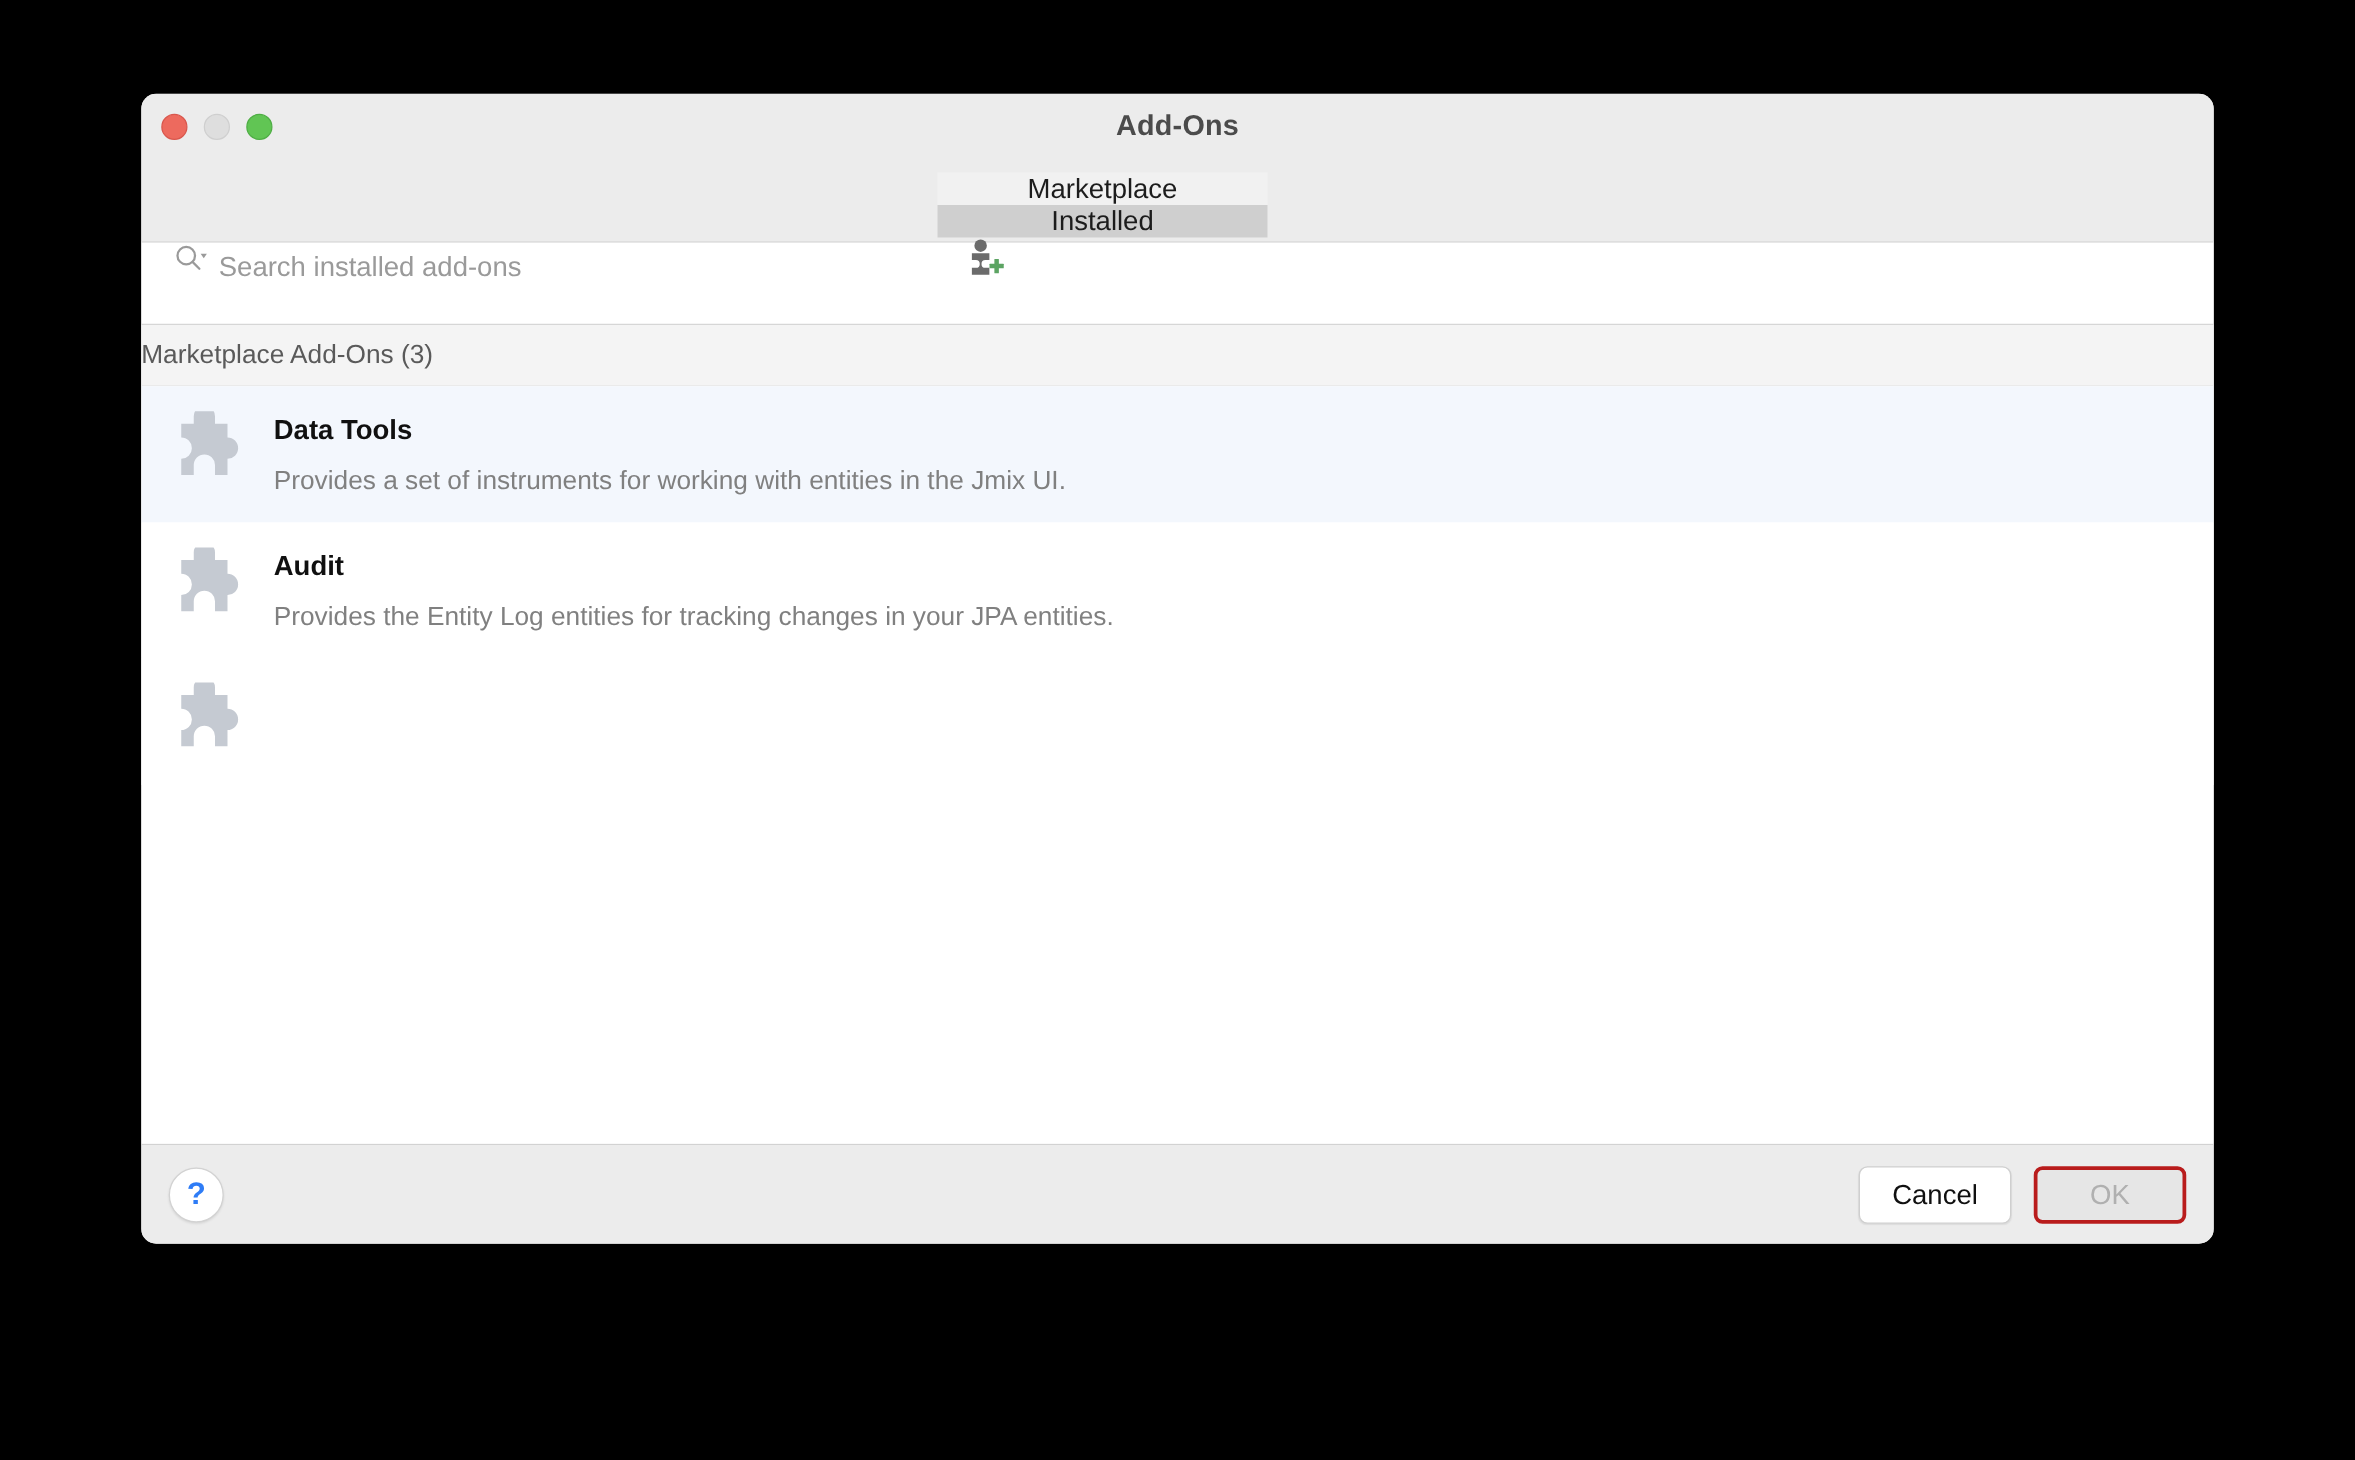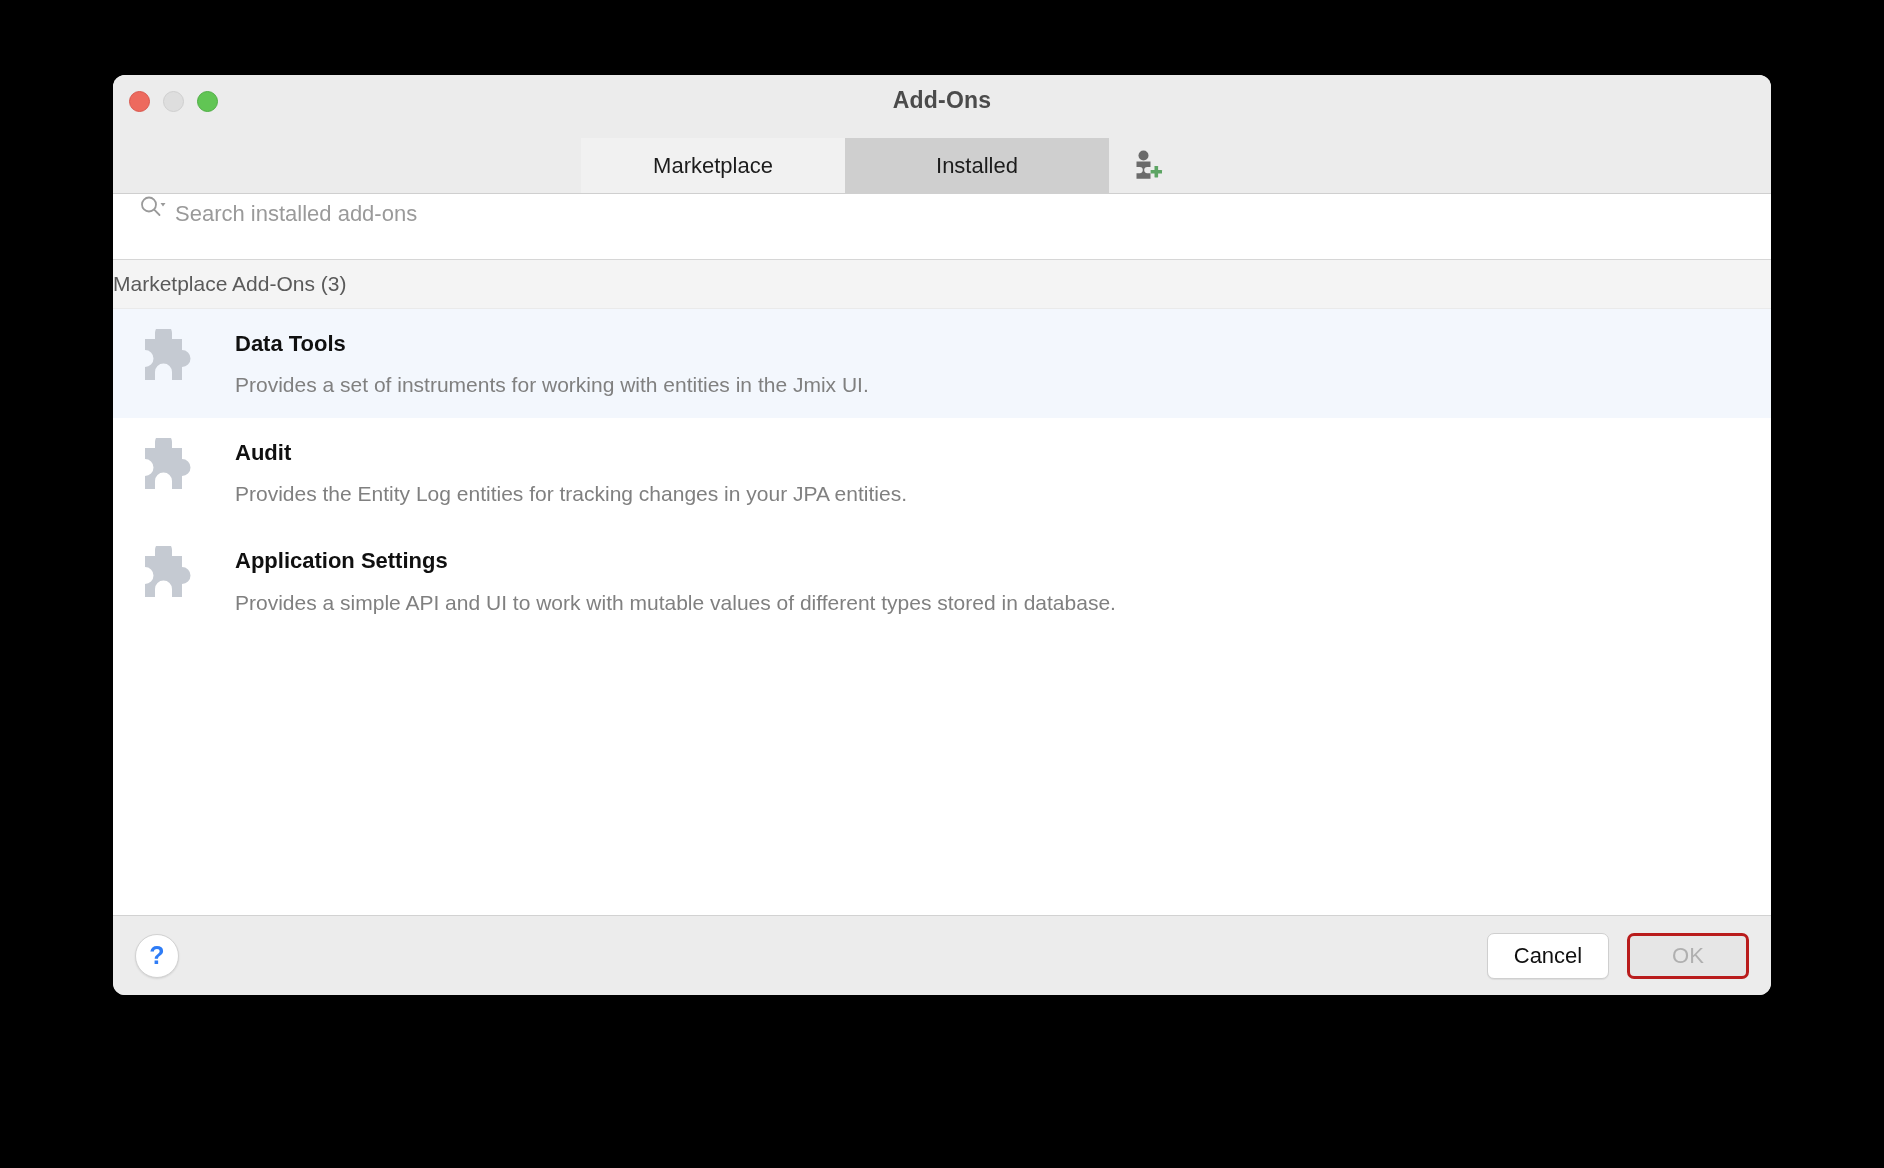--- a/index.html
+++ b/index.html
@@ -82,20 +82,21 @@
     display: flex;
     justify-content: center;
     align-items: flex-end;
   }
   .tabgroup {
     display: flex;
     align-items: stretch;
     height: 55px;
     position: relative;
     left: -60px;
+    flex-direction: column;
   }
   .tab {
     min-width: 200px;
     padding: 0 32px;
     display: flex;
     align-items: center;
     justify-content: center;
     font-size: 22px;
     color: #1c1c1c;
     background: #f1f1f1;
@@ -168,21 +169,20 @@
     color: #5a5a5a;
   }
   .addon-row {
     display: flex;
     align-items: flex-start;
     padding: 18px 24px 20px 24px;
     box-sizing: border-box;
     background: #ffffff;
     min-height: 97px;
     cursor: default;
-    gap: 16px;
   }
   .addon-row.selected { background: #f3f7fd; }
   .puzzle-wrap {
     flex: 0 0 auto;
     width: 78px;
     display: flex;
     align-items: flex-start;
     justify-content: flex-start;
     padding-top: 2px;
   }
@@ -333,24 +333,20 @@
           <div class="addon-desc">Provides the Entity Log entities for tracking changes in your JPA entities.</div>
         </div>
       </div>
 
       <div class="addon-row">
         <div class="puzzle-wrap">
           <svg class="puzzle-icon" viewBox="0 0 62 62">
             <path d="M18 4 a8.5 8.5 0 0 1 17 0 v6 h10 v11 a8.5 8.5 0 0 1 0 17 v13 h-10 v-8 a8.5 8.5 0 0 0 -17 0 v8 h-10 v-13 a8.5 8.5 0 0 0 0 -17 v-11 h10 z" fill="#c5cad2"></path>
           </svg>
         </div>
-        <div class="addon-text">
-          <div class="addon-name">Application Settings</div>
-          <div class="addon-desc">Provides a simple API and UI to work with mutable values of different types stored in database.</div>
-        </div>
       </div>
 
     </div>
 
     <div class="footer">
       <div class="help-btn">
         <span>?</span>
       </div>
       <div class="footer-spacer"></div>
       <div class="btn cancel">

